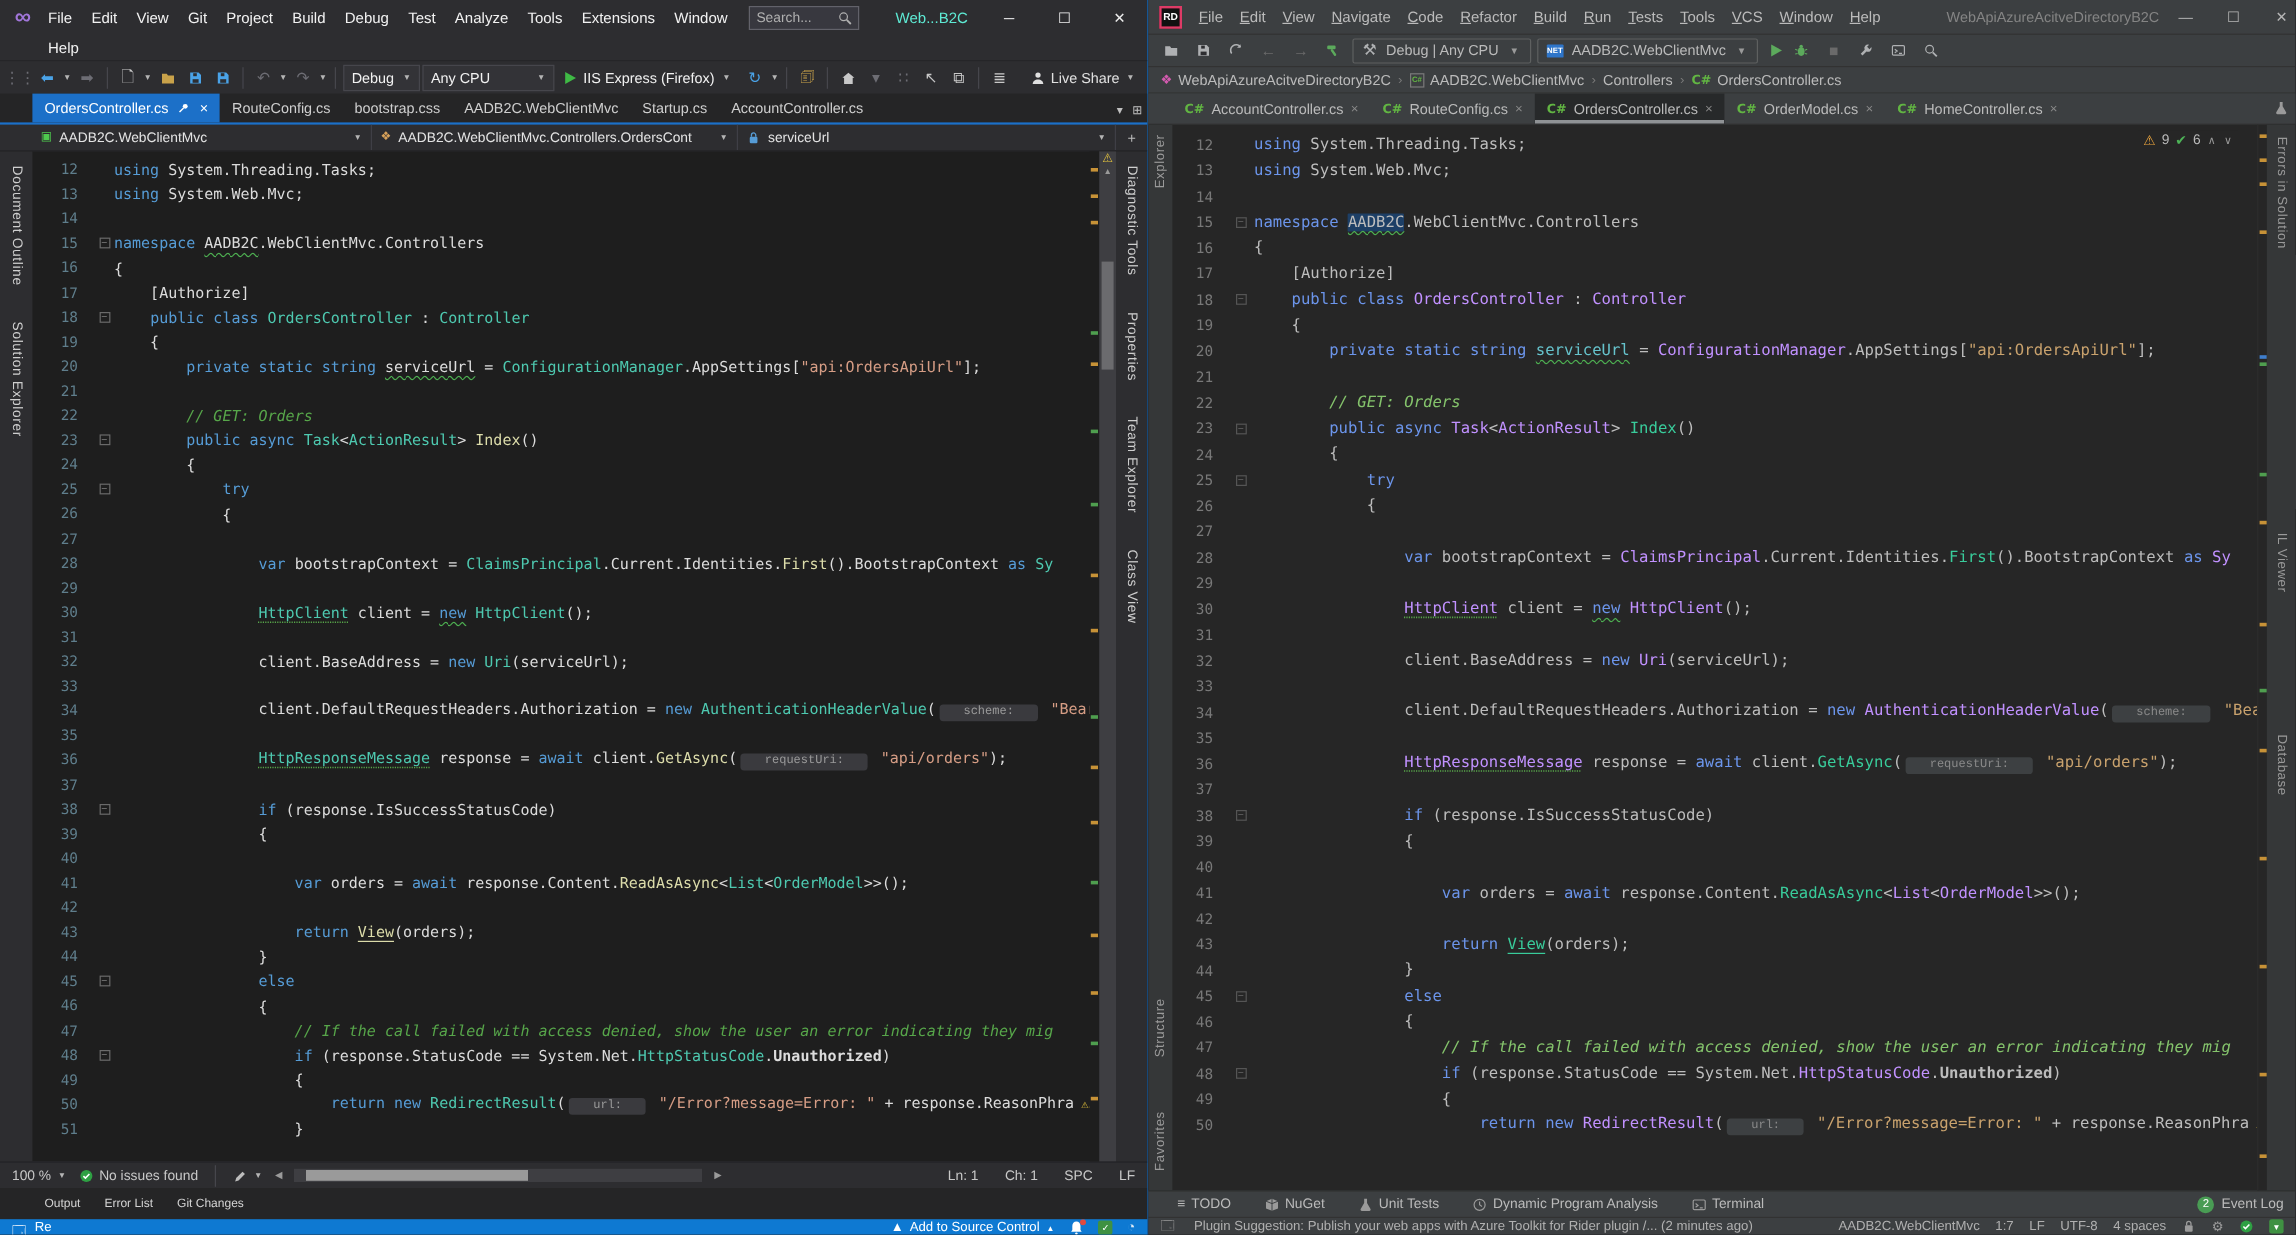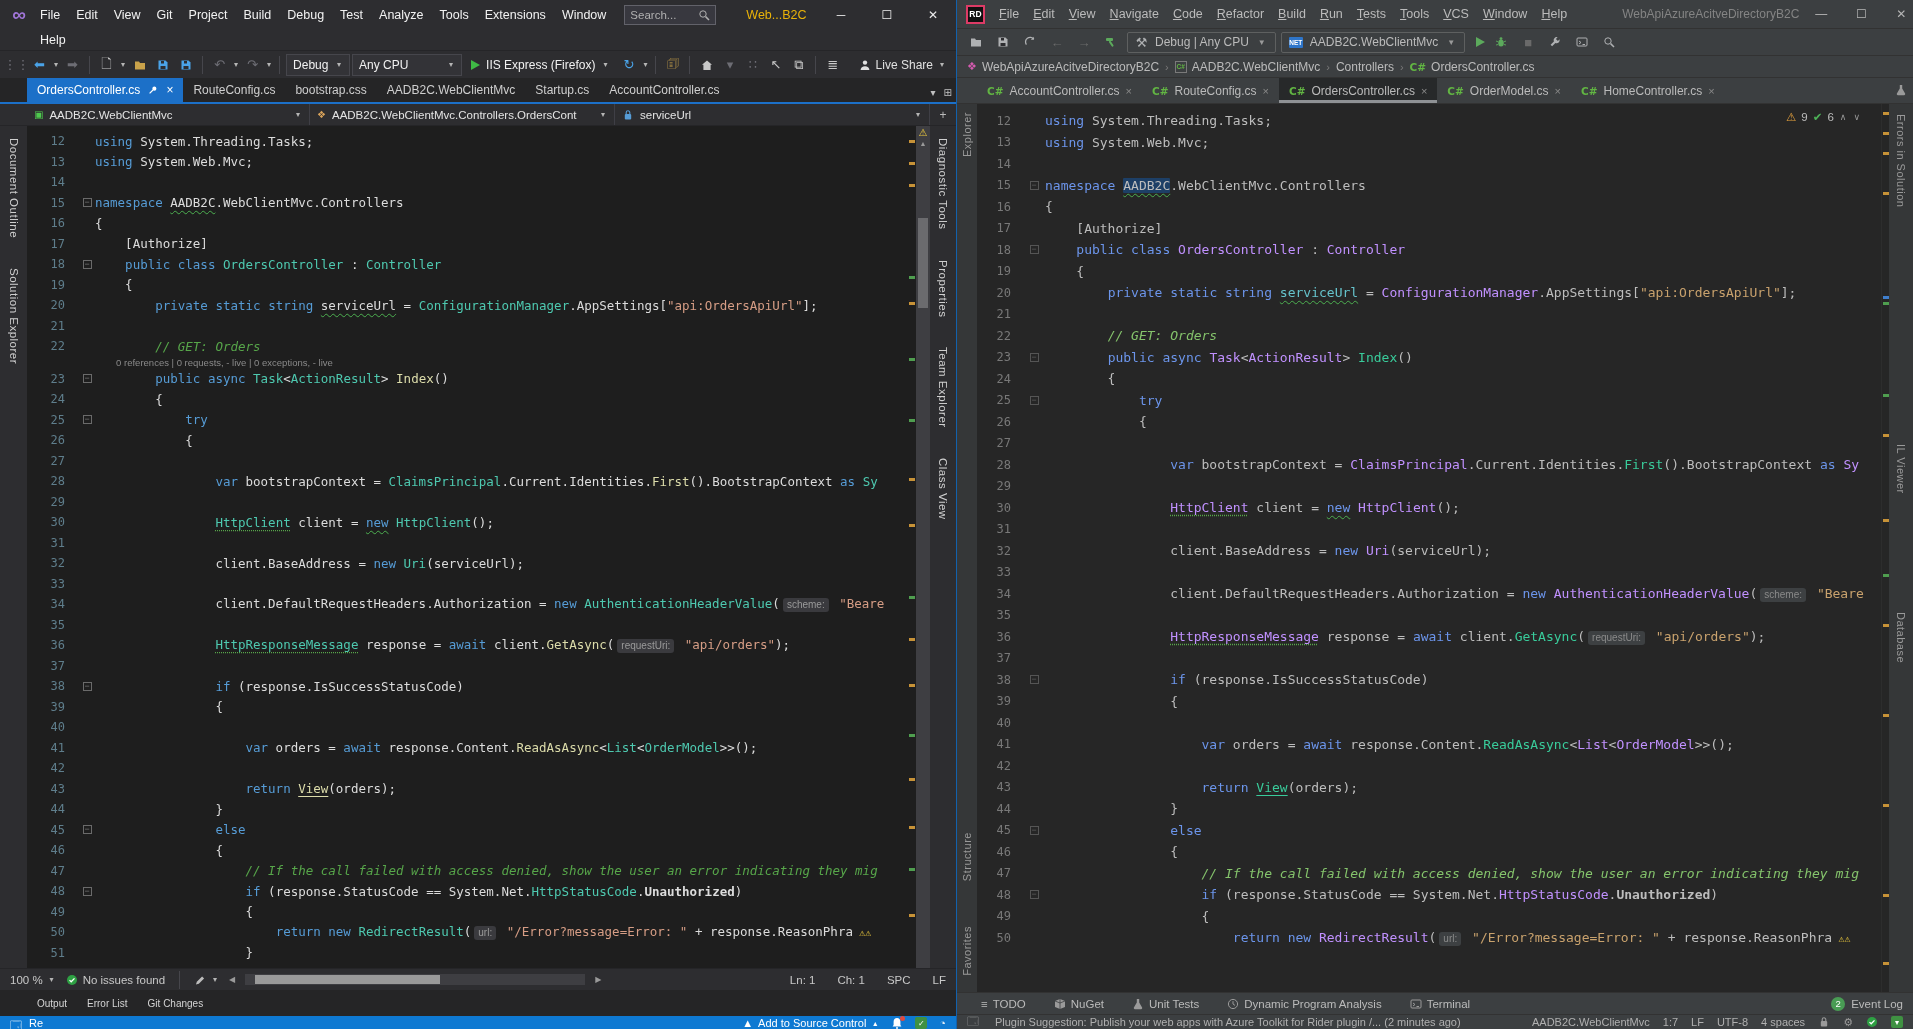--- a/index.html
+++ b/index.html
@@ -10,21 +10,21 @@
   .vtext{writing-mode:vertical-rl;letter-spacing:.5px;white-space:nowrap}
   .vtext.flip{transform:rotate(180deg)}
 
   
   #vs{width:957px;height:1029px;background:#2d2d30;border-right:1px solid #1261ad;display:flex;flex-direction:column}
   .vs-titlebar{height:30px;display:flex;align-items:center;padding-left:6px;flex:none}
   .vs-logo{color:#a176d9;font-size:19px;font-weight:bold;width:26px;text-align:center;flex:none}
   .vs-menus{display:flex}
   .vs-menus span{padding:3px 8px;color:#f2f2f2;font-size:12.5px}
   .vs-search{margin-left:10px;width:92px;height:20px;border:1px solid #62626a;background:#38383f;color:#b0b0b0;display:flex;align-items:center;justify-content:space-between;padding:0 5px;font-size:11.5px;flex:none}
-  .vs-wintitle{margin-left:30px;color:#eab308;font-size:12.5px;white-space:nowrap}
+  .vs-wintitle{margin-left:30px;color:#5eead4;font-size:12.5px;white-space:nowrap}
   .winbtns{margin-left:auto;display:flex;align-self:flex-start}
   .winbtn{width:46px;height:29px;display:flex;align-items:center;justify-content:center;color:#ededed;font-size:12px}
   .vs-menurow2{height:20px;display:flex;align-items:center;padding-left:32px;flex:none}
   .vs-menurow2 span{padding:2px 8px;color:#f2f2f2;font-size:12.5px}
   .vs-toolbar{height:28px;display:flex;align-items:center;padding:0 6px;gap:2px;flex:none;border-top:1px solid #252528}
   .tbi{width:21px;height:21px;display:inline-flex;align-items:center;justify-content:center;color:#c8c8c8;font-size:13px;flex:none}
   .tbi.blue{color:#4aa3e8}.tbi.dim{color:#6d6d74}.tbi.gold{color:#c9a24a}
   .ddarrow{color:#b5b5b5;font-size:8px;padding:0 2px}
   .sep{width:1px;height:18px;background:#46464c;margin:0 4px;flex:none}
   .vs-dd{height:22px;background:#333337;border:1px solid #46464c;display:flex;align-items:center;justify-content:space-between;padding:0 6px;color:#f1f1f1;font-size:12px;flex:none}
@@ -69,21 +69,21 @@
   .lens-ic{width:7px;height:7px;border:1px solid #777;display:inline-block;margin-right:4px;flex:none}
   
   .vs-theme .tk-k{color:#569cd6}.vs-theme .tk-t{color:#4ec9b0}.vs-theme .tk-m{color:#dcdcaa}
   .vs-theme .tk-s{color:#d69d85}.vs-theme .tk-c{color:#57a64a;font-style:italic}
   .vs-theme .tk-p{color:#dcdcdc}.vs-theme .tk-f{color:#dcdcdc}.vs-theme .tk-b{color:#dcdcdc;font-weight:bold}
   .vs-theme .tk-w{color:#e8c63d;font-size:10px}
   .rd-theme .tk-k{color:#6c95eb}.rd-theme .tk-t{color:#c191ff}.rd-theme .tk-m{color:#39cc9b}
   .rd-theme .tk-s{color:#c9a26d}.rd-theme .tk-c{color:#85c46c;font-style:italic}
   .rd-theme .tk-p{color:#bdbdbd}.rd-theme .tk-f{color:#66c3cc}.rd-theme .tk-b{color:#bdbdbd;font-weight:bold}
   .rd-theme .tk-w{color:#e8c63d;font-size:10px}
-  .tk-h{display:inline-block;background:#3a3a3e;color:#9a9a9a;border-radius:3px;padding:0 4px;margin:0 3px;font-size:10px;line-height:14px;font-family:Liberation Sans, sans-serif}
+  .tk-h{display:inline-block;background:#3a3a3e;color:#9a9a9a;border-radius:3px;padding:0 20px;margin:0 3px;font-size:10px;line-height:14px;font-family:Liberation Mono, monospace}
   .rd-theme .tk-h{background:#3d4042;color:#8a8a8a}
   .md-sq{text-decoration:underline;text-decoration-style:wavy;text-decoration-color:#4caf50;text-underline-offset:3px;text-decoration-thickness:1px}
   .md-ulg{text-decoration:underline;text-decoration-style:dotted;text-decoration-color:#57a64a;text-underline-offset:3px}
   .md-ul{text-decoration:underline;text-underline-offset:3px}
   .rd-theme .md-hl{background:#1d3f66;border-radius:1px}
   
   .vs-bottombar{height:22px;background:#2d2d30;display:flex;align-items:center;font-size:11.5px;color:#c8c8c8;padding:0 10px;gap:10px;flex:none;border-top:1px solid #252528}
   .vs-bottombar .grp{display:flex;align-items:center;gap:5px;white-space:nowrap}
   .hscroll{width:340px;height:11px;background:#3e3e42;position:relative;flex:none}
   .hthumb{position:absolute;left:10px;width:185px;top:1px;bottom:1px;background:#9a9a9a}
@@ -316,21 +316,20 @@
           <div class="line"><span class="num">13</span><span class="fold"></span><span class="codetext"><span class="tk-k">using</span><span class="tk-p"> System.Web.Mvc;</span></span></div>
           <div class="line"><span class="num">14</span><span class="fold"></span><span class="codetext"></span></div>
           <div class="line"><span class="num">15</span><span class="fold"><span class="foldbox">–</span></span><span class="codetext"><span class="tk-k">namespace</span><span class="tk-p"> </span><span class="tk-p md-sq md-hl">AADB2C</span><span class="tk-p">.WebClientMvc.Controllers</span></span></div>
           <div class="line"><span class="num">16</span><span class="fold"></span><span class="codetext"><span class="tk-p">{</span></span></div>
           <div class="line"><span class="num">17</span><span class="fold"></span><span class="codetext"><span class="tk-p">    [Authorize]</span></span></div>
           <div class="line"><span class="num">18</span><span class="fold"><span class="foldbox">–</span></span><span class="codetext"><span class="tk-p">    </span><span class="tk-k">public</span><span class="tk-p"> </span><span class="tk-k">class</span><span class="tk-p"> </span><span class="tk-t">OrdersController</span><span class="tk-p"> : </span><span class="tk-t">Controller</span></span></div>
           <div class="line"><span class="num">19</span><span class="fold"></span><span class="codetext"><span class="tk-p">    {</span></span></div>
           <div class="line"><span class="num">20</span><span class="fold"></span><span class="codetext"><span class="tk-p">        </span><span class="tk-k">private</span><span class="tk-p"> </span><span class="tk-k">static</span><span class="tk-p"> </span><span class="tk-k">string</span><span class="tk-p"> </span><span class="tk-f md-sq">serviceUrl</span><span class="tk-p"> = </span><span class="tk-t">ConfigurationManager</span><span class="tk-p">.AppSettings[</span><span class="tk-s">"api:OrdersApiUrl"</span><span class="tk-p">];</span></span></div>
           <div class="line"><span class="num">21</span><span class="fold"></span><span class="codetext"></span></div>
           <div class="line"><span class="num">22</span><span class="fold"></span><span class="codetext"><span class="tk-p">        </span><span class="tk-c">// GET: Orders</span></span></div>
-          <div class="lens"><span>        0 references | 0 requests, - live | 0 exceptions, - live</span></div>
           <div class="line"><span class="num">23</span><span class="fold"><span class="foldbox">–</span></span><span class="codetext"><span class="tk-p">        </span><span class="tk-k">public</span><span class="tk-p"> </span><span class="tk-k">async</span><span class="tk-p"> </span><span class="tk-t">Task</span><span class="tk-p">&lt;</span><span class="tk-t">ActionResult</span><span class="tk-p">&gt; </span><span class="tk-m">Index</span><span class="tk-p">()</span></span></div>
           <div class="line"><span class="num">24</span><span class="fold"></span><span class="codetext"><span class="tk-p">        {</span></span></div>
           <div class="line"><span class="num">25</span><span class="fold"><span class="foldbox">–</span></span><span class="codetext"><span class="tk-p">            </span><span class="tk-k">try</span></span></div>
           <div class="line"><span class="num">26</span><span class="fold"></span><span class="codetext"><span class="tk-p">            {</span></span></div>
           <div class="line"><span class="num">27</span><span class="fold"></span><span class="codetext"></span></div>
           <div class="line"><span class="num">28</span><span class="fold"></span><span class="codetext"><span class="tk-p">                </span><span class="tk-k">var</span><span class="tk-p"> bootstrapContext = </span><span class="tk-t">ClaimsPrincipal</span><span class="tk-p">.Current.Identities.</span><span class="tk-m">First</span><span class="tk-p">().BootstrapContext </span><span class="tk-k">as</span><span class="tk-p"> </span><span class="tk-t">Sy</span></span></div>
           <div class="line"><span class="num">29</span><span class="fold"></span><span class="codetext"></span></div>
           <div class="line"><span class="num">30</span><span class="fold"></span><span class="codetext"><span class="tk-p">                </span><span class="tk-t md-ulg">HttpClient</span><span class="tk-p"> client = </span><span class="tk-k md-sq">new</span><span class="tk-p"> </span><span class="tk-t">HttpClient</span><span class="tk-p">();</span></span></div>
           <div class="line"><span class="num">31</span><span class="fold"></span><span class="codetext"></span></div>
           <div class="line"><span class="num">32</span><span class="fold"></span><span class="codetext"><span class="tk-p">                client.BaseAddress = </span><span class="tk-k">new</span><span class="tk-p"> </span><span class="tk-t">Uri</span><span class="tk-p">(serviceUrl);</span></span></div>

